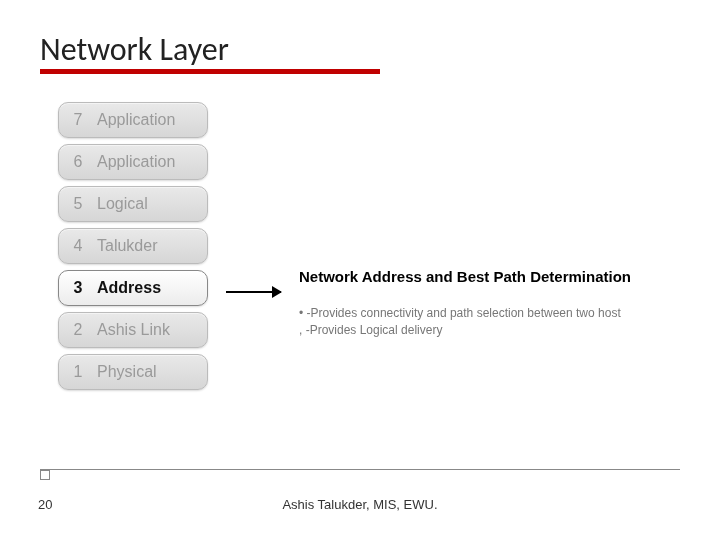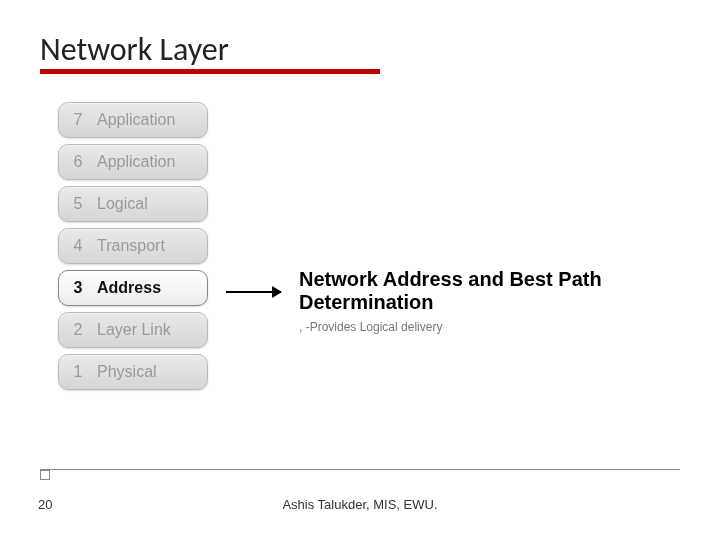--- a/index.html
+++ b/index.html
@@ -87,24 +87,24 @@
     top: -5px;
     border-left: 10px solid #000;
     border-top: 6px solid transparent;
     border-bottom: 6px solid transparent;
   }
   .detail-col {
     margin-top: 166px;
     max-width: 380px;
   }
   .detail-title {
-    font-size: 20px;
+    font-size: 15px;
     font-weight: 700;
     color: #000;
-    margin-bottom: 5px;
+    margin-bottom: 20px;
   }
   .detail-line {
     font-size: 12px;
     color: #777;
     line-height: 1.4;
     font-family: Arial, sans-serif;
   }
   .footer-line {
     position: absolute;
     left: 40px;
@@ -154,42 +154,43 @@
       <div class="layer-box layer-dim">
         <span class="layer-num">6</span>
         <span>Application</span>
       </div>
       <div class="layer-box layer-dim">
         <span class="layer-num">5</span>
         <span>Logical</span>
       </div>
       <div class="layer-box layer-dim">
         <span class="layer-num">4</span>
-        <span>Transport</span>
+        <span>Talukder</span>
       </div>
       <div class="layer-box layer-active">
         <span class="layer-num">3</span>
         <span>Address</span>
       </div>
       <div class="layer-box layer-dim">
         <span class="layer-num">2</span>
-        <span>Layer Link</span>
+        <span>Ashis Link</span>
       </div>
       <div class="layer-box layer-dim">
         <span class="layer-num">1</span>
         <span>Physical</span>
       </div>
     </div>
 
     <div class="arrow-col">
       <div class="arrow"></div>
     </div>
 
     <div class="detail-col">
       <div class="detail-title">Network Address and Best Path Determination</div>
+      <div class="detail-line">• -Provides connectivity and path selection between two host</div>
       <div class="detail-line">, -Provides Logical delivery</div>
     </div>
   </div>
 
   <div class="footer-line"></div>
   <div class="footer-marker"></div>
 
   <div class="footer">
     <span></span>
     <span class="footer-center">Ashis Talukder, MIS, EWU.</span>

